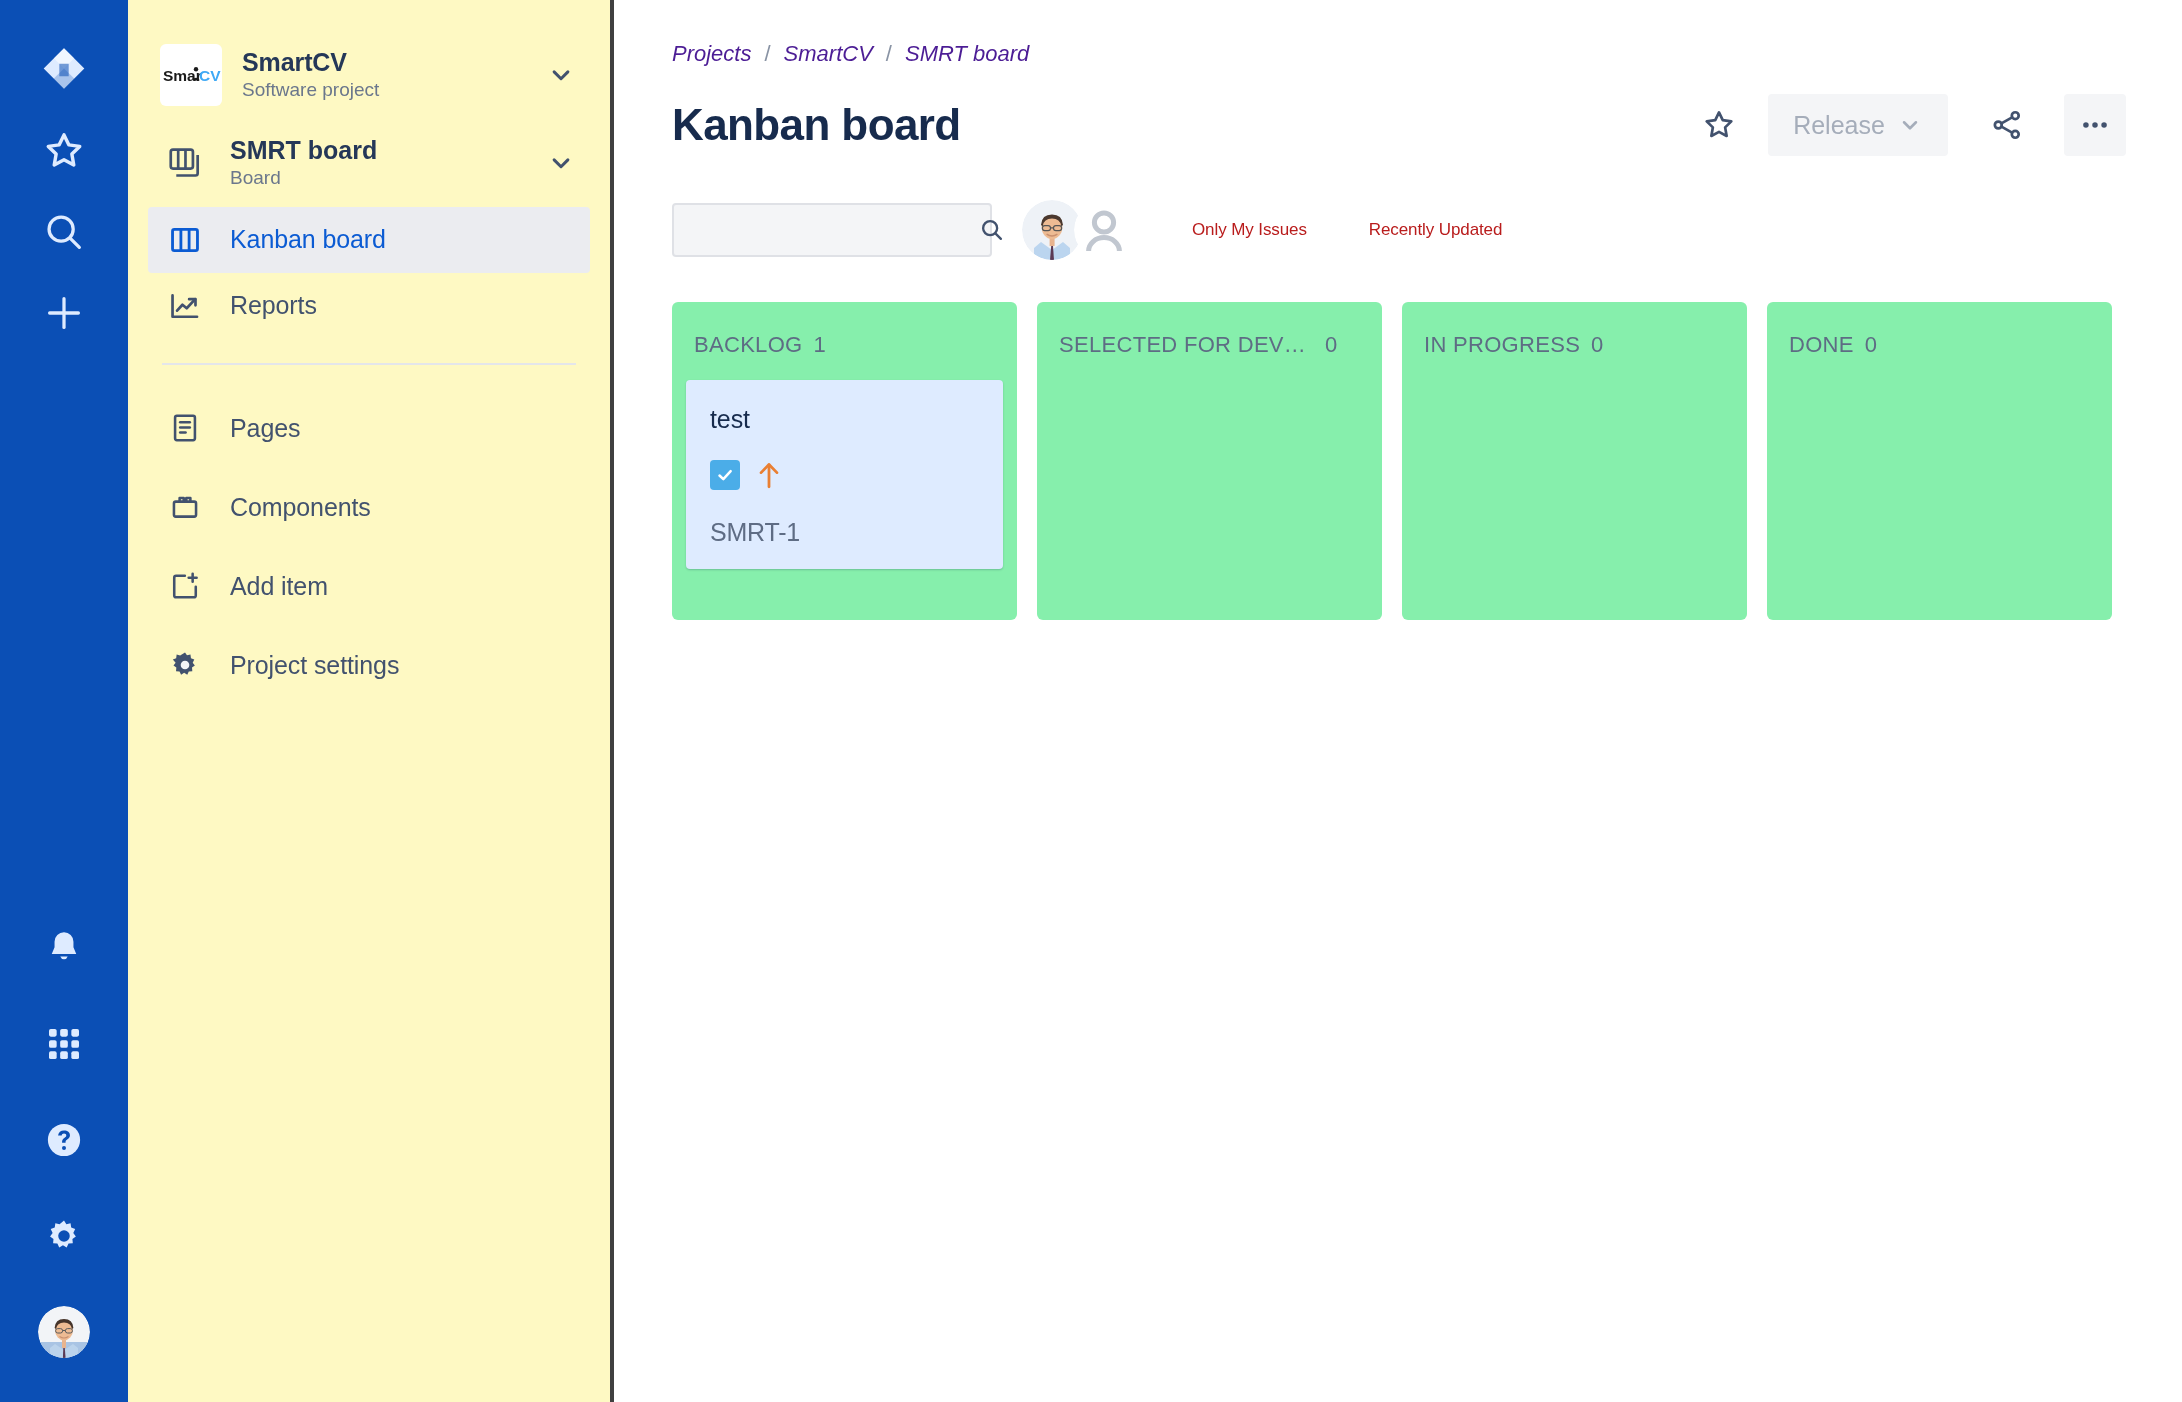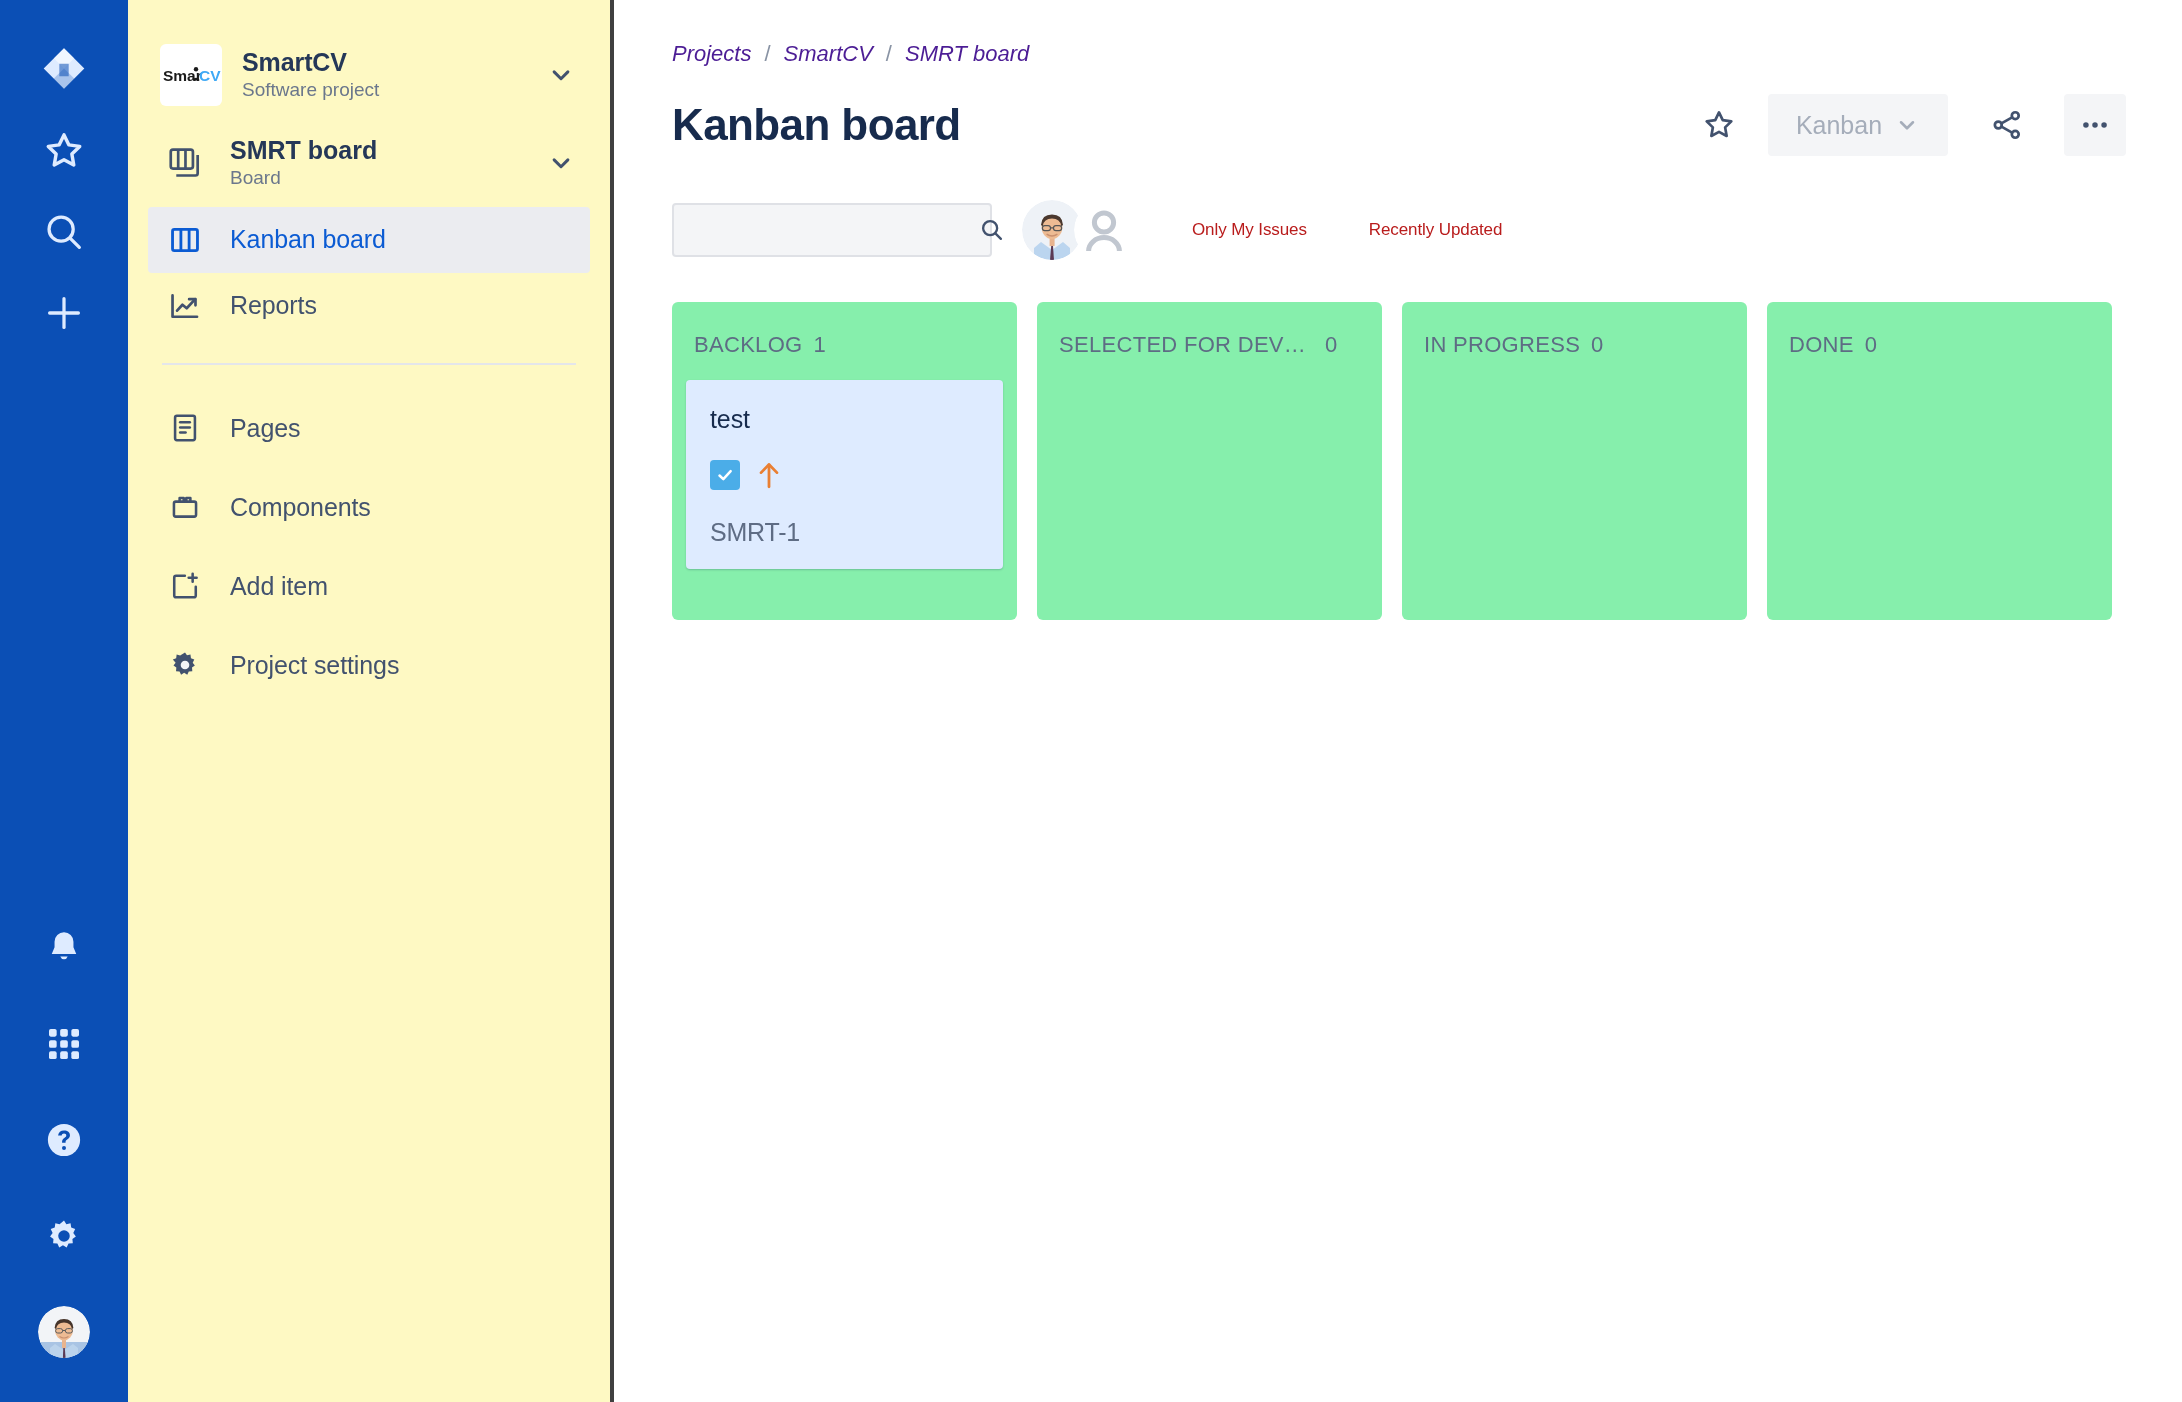--- a/index.html
+++ b/index.html
@@ -482,21 +482,21 @@
       <h1 class="page-title">Kanban board</h1>
 
       <div class="title-actions">
         <div class="icon-btn">
           <svg width="36" height="36" viewBox="0 0 24 24" fill="none" stroke="#42526E" stroke-width="1.8" stroke-linejoin="round" aria-hidden="true">
             <path d="M12 3.6l2.5 5.2 5.7.8-4.1 4 1 5.7-5.1-2.7-5.1 2.7 1-5.7-4.1-4 5.7-.8z"></path>
           </svg>
         </div>
 
         <button class="release-btn">
-          <span>Kanban</span>
+          <span>Release</span>
           <span class="rel-chev">
             <svg width="26" height="26" viewBox="0 0 24 24" fill="none" stroke="#A5ADBA" stroke-width="2.4" stroke-linecap="round" stroke-linejoin="round" aria-hidden="true">
               <polyline points="6.5,9.5 12,15 17.5,9.5"></polyline>
             </svg>
           </span>
         </button>
 
         <div class="icon-btn share-btn">
           <svg width="36" height="36" viewBox="0 0 24 24" fill="none" stroke="#42526E" stroke-width="1.8" stroke-linecap="round" aria-hidden="true">
             <circle cx="17.5" cy="5.8" r="2.3"></circle>

